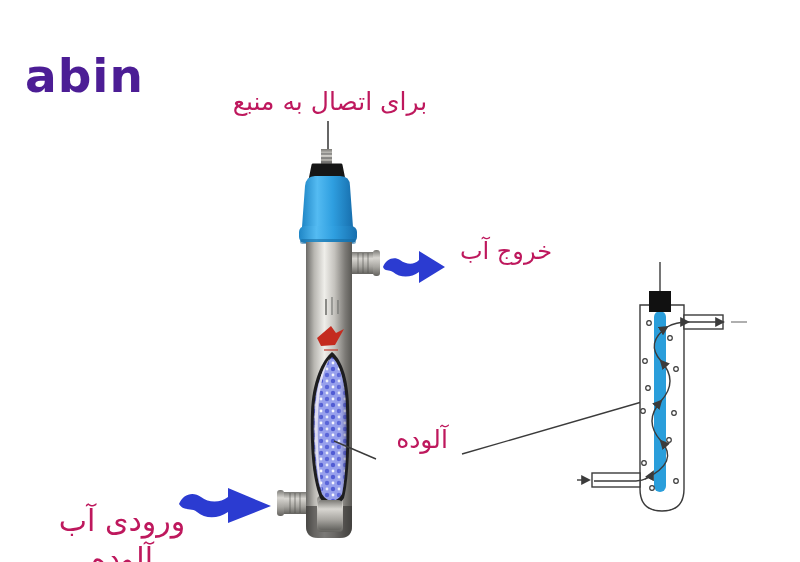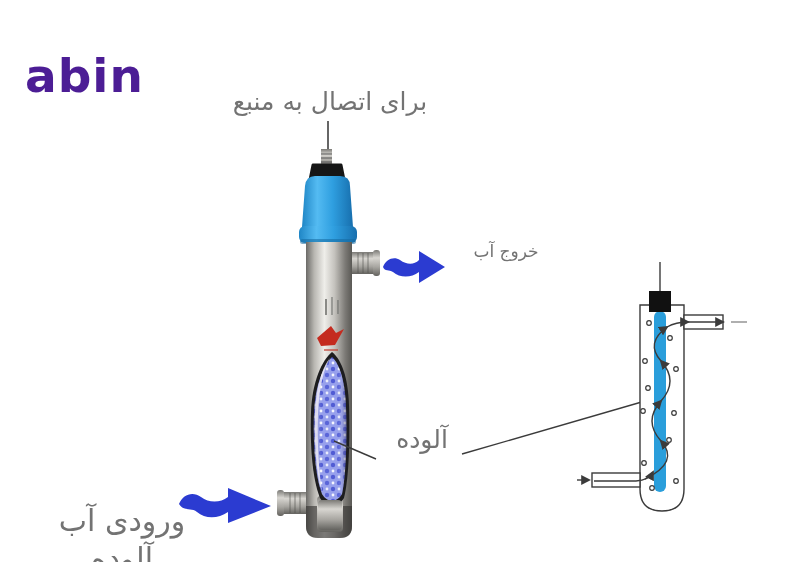--- a/index.html
+++ b/index.html
@@ -1,29 +1,29 @@
 <!DOCTYPE html>
 <html><head>
 <meta charset="utf-8">
 <style>
   html,body{margin:0;padding:0;background:#ffffff;}
   .canvas{
     position:relative;width:800px;height:562px;background:#ffffff;overflow:hidden;
     font-family:"DejaVu Sans", sans-serif;color:#3f3f3f;
   }
   .layer{position:absolute;left:0;top:0;}
-  .label{position:absolute;color:#737373;line-height:1.25;}
+  .label{position:absolute;color:#be185d;line-height:1.25;}
   .rtl{direction:rtl;unicode-bidi:embed;}
   .center{text-align:center;}
   .logo{
     position:absolute;left:25px;top:0px;font-size:47px;font-weight:bold;
     color:#4c1d95;letter-spacing:1px;font-family:"DejaVu Sans", sans-serif;margin-top:48px;
   }
   .top-label{left:213px;top:86px;width:234px;font-size:25px;}
-  .outlet-label{left:420px;top:233px;width:172px;font-size:17px;line-height:37px;}
+  .outlet-label{left:420px;top:233px;width:172px;font-size:24px;line-height:37px;}
   .inlet-label{left:28px;top:482px;width:188px;font-size:30px;margin-top:20px;}
   .lamp-label{left:383px;top:424px;width:78px;font-size:25px;line-height:31px;}
   .lamp-label .latin{direction:ltr;font-size:24px;}
 </style>
 </head>
 <body>
 
 <div class="canvas">
 
   <svg class="layer" width="800" height="562" viewBox="0 0 800 562">

